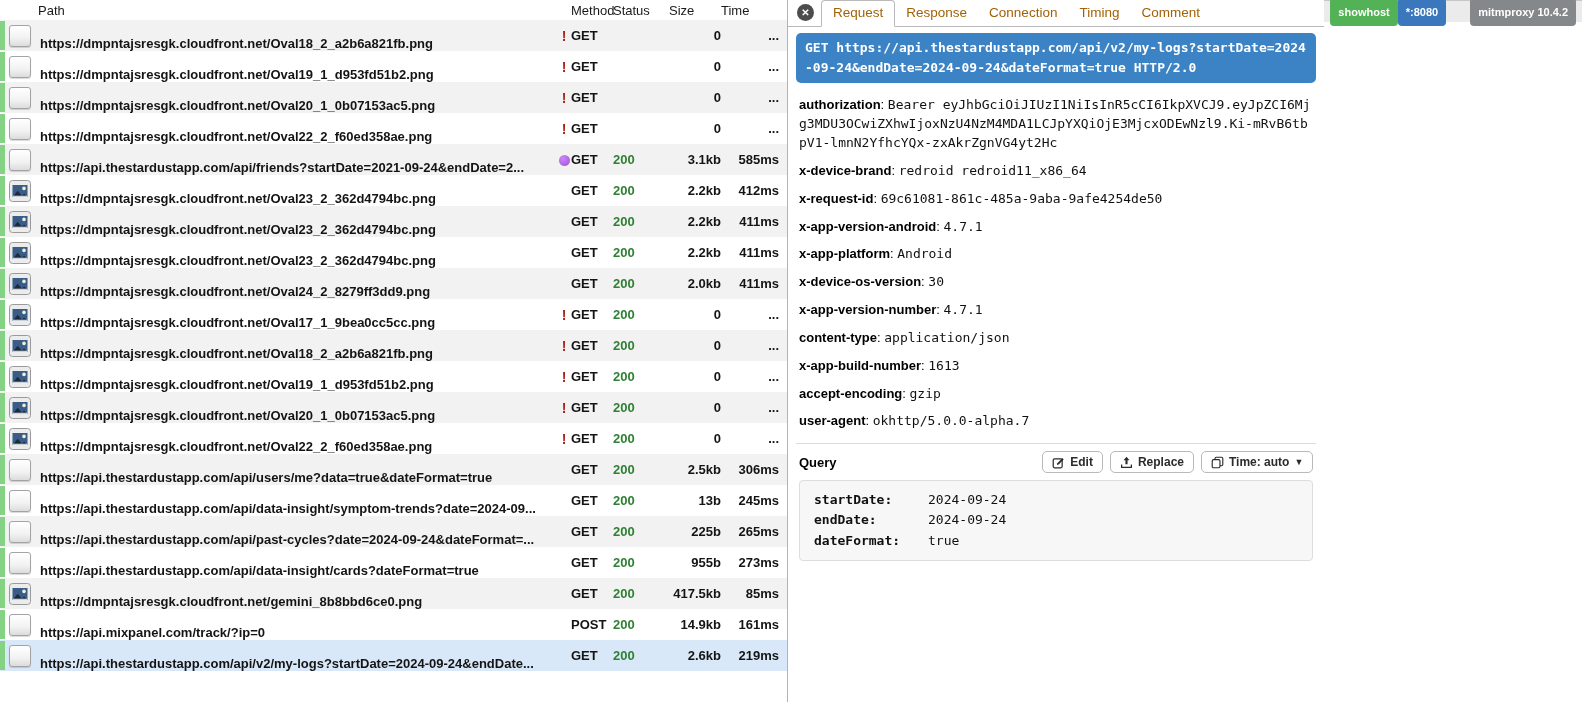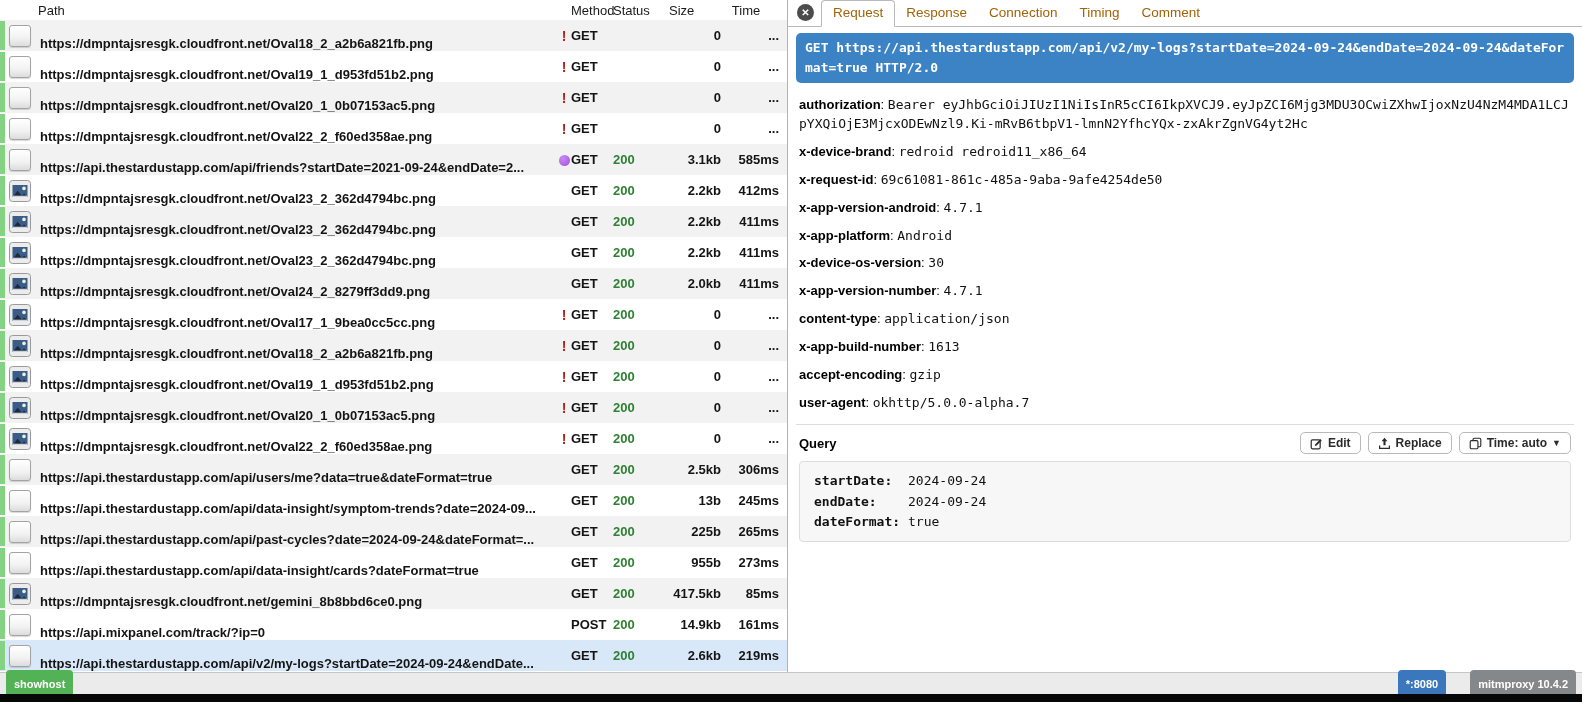--- a/index.html
+++ b/index.html
@@ -1,29 +1,29 @@
 <!DOCTYPE html>
 <html><head>
 <meta charset="utf-8">
 <style>
   * { box-sizing: border-box; margin: 0; padding: 0; }
   html,body { width:1582px; height:702px; overflow:hidden; background:#fff;
     font-family:"Liberation Sans", sans-serif; }
-  .app { width:1582px; height:702px; display:flex; flex-direction:column; background:#fff; }
+  .app { width:1582px; height:702px; display:flex; flex-direction:row; background:#fff; }
   .main { flex:1; display:flex; min-height:0; }
 
   
   .flow-panel { width:787px; flex:none; display:flex; flex-direction:column; background:#fff; overflow:hidden; }
   .flow-header { height:20px; flex:none; display:flex; align-items:center; font-size:13px; color:#1a1a1a; background:#fff; }
   .flow-header .hcell { white-space:nowrap; }
   .hdr-path { flex:1; padding-left:38px; }
   .hdr-method { width:56px; flex:none; padding-left:14px; }
   .hdr-status { width:48px; flex:none; }
   .hdr-size { width:60px; flex:none; padding-left:8px; }
-  .hdr-time { width:66px; flex:none; text-align:center; padding-right:16px; }
+  .hdr-time { width:66px; flex:none; text-align:left; padding-right:16px; }
 
   .flow-rows { flex:1; overflow:hidden; }
   .flow-row { height:31px; display:flex; align-items:center; font-size:13px; font-weight:600; color:#141414; background:#fff; }
   .flow-row:nth-child(odd) { background:#f2f2f3; }
   .flow-row.selected { background:#d9e8f8 !important; }
   .row-strip { width:5px; flex:none; align-self:stretch; margin:1px 0; background:#84d284; }
   .row-icon { width:22px; height:22px; flex:none; margin:0 9px 0 4px; }
   .row-icon.doc { border:1px solid #a3a3a3; border-radius:3px;
       background:linear-gradient(180deg,#ffffff 0%,#f2f2f2 60%,#dcdcdc 100%);
       box-shadow:0 1px 1px rgba(0,0,0,.15); }
@@ -59,21 +59,21 @@
   .query-section { border-top:1px solid #dcdcdc; margin-top:12px; padding:3px 3px 0 3px; }
   .query-head { display:flex; align-items:center; height:30px; }
   .query-title { font-weight:700; font-size:13px; flex:1; color:#000; }
   .btn { display:inline-flex; align-items:center; gap:5px; border:1px solid #b9b9b9; border-radius:5px;
       background:#fff; font-size:12px; font-weight:700; color:#2b2b2b; padding:3px 9px; margin-left:7px;
       white-space:nowrap; cursor:default; }
   .btn svg { display:block; }
   .caret { font-size:9px; color:#2b2b2b; }
   .query-box { background:#f7f7f7; border:1px solid #ddd; border-radius:4px; padding:9px 14px; margin-top:3px;
       font-family:"DejaVu Sans Mono", monospace; font-size:13px; line-height:1.55; color:#111; }
-  .qrow { display:flex; }
+  .qrow { display:flex;gap:20px; }
   .qkey { font-weight:700; width:94px; flex:none; }
 
   
   .status-bar { height:22px; flex:none; background:#ebebeb; border-top:1px solid #c6c6c6;
       display:flex; align-items:center; padding:0 6px; }
   .badge { font-size:11px; font-weight:700; color:#fff; padding:8px 8px; border-radius:4px; white-space:nowrap; }
   .badge-green { background:#53b156; }
   .badge-blue { background:#3b77bd; margin-right:24px; }
   .badge-gray { background:#85888b; }
   .sb-spacer { flex:1; }

